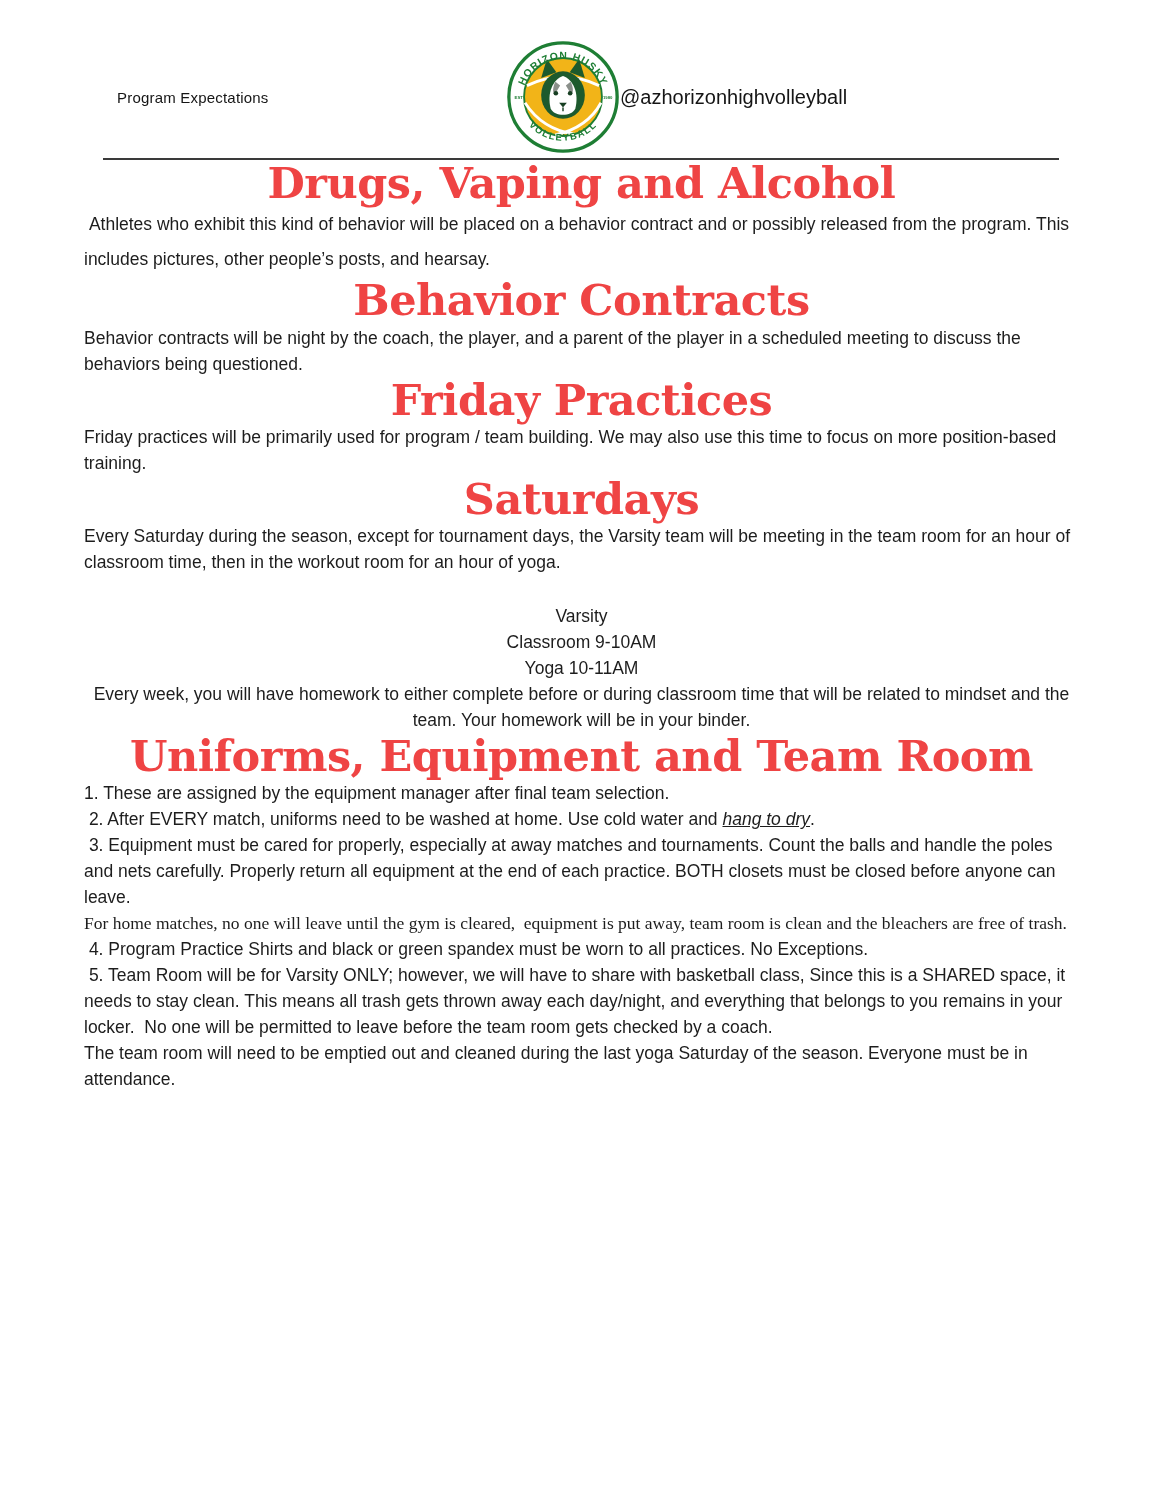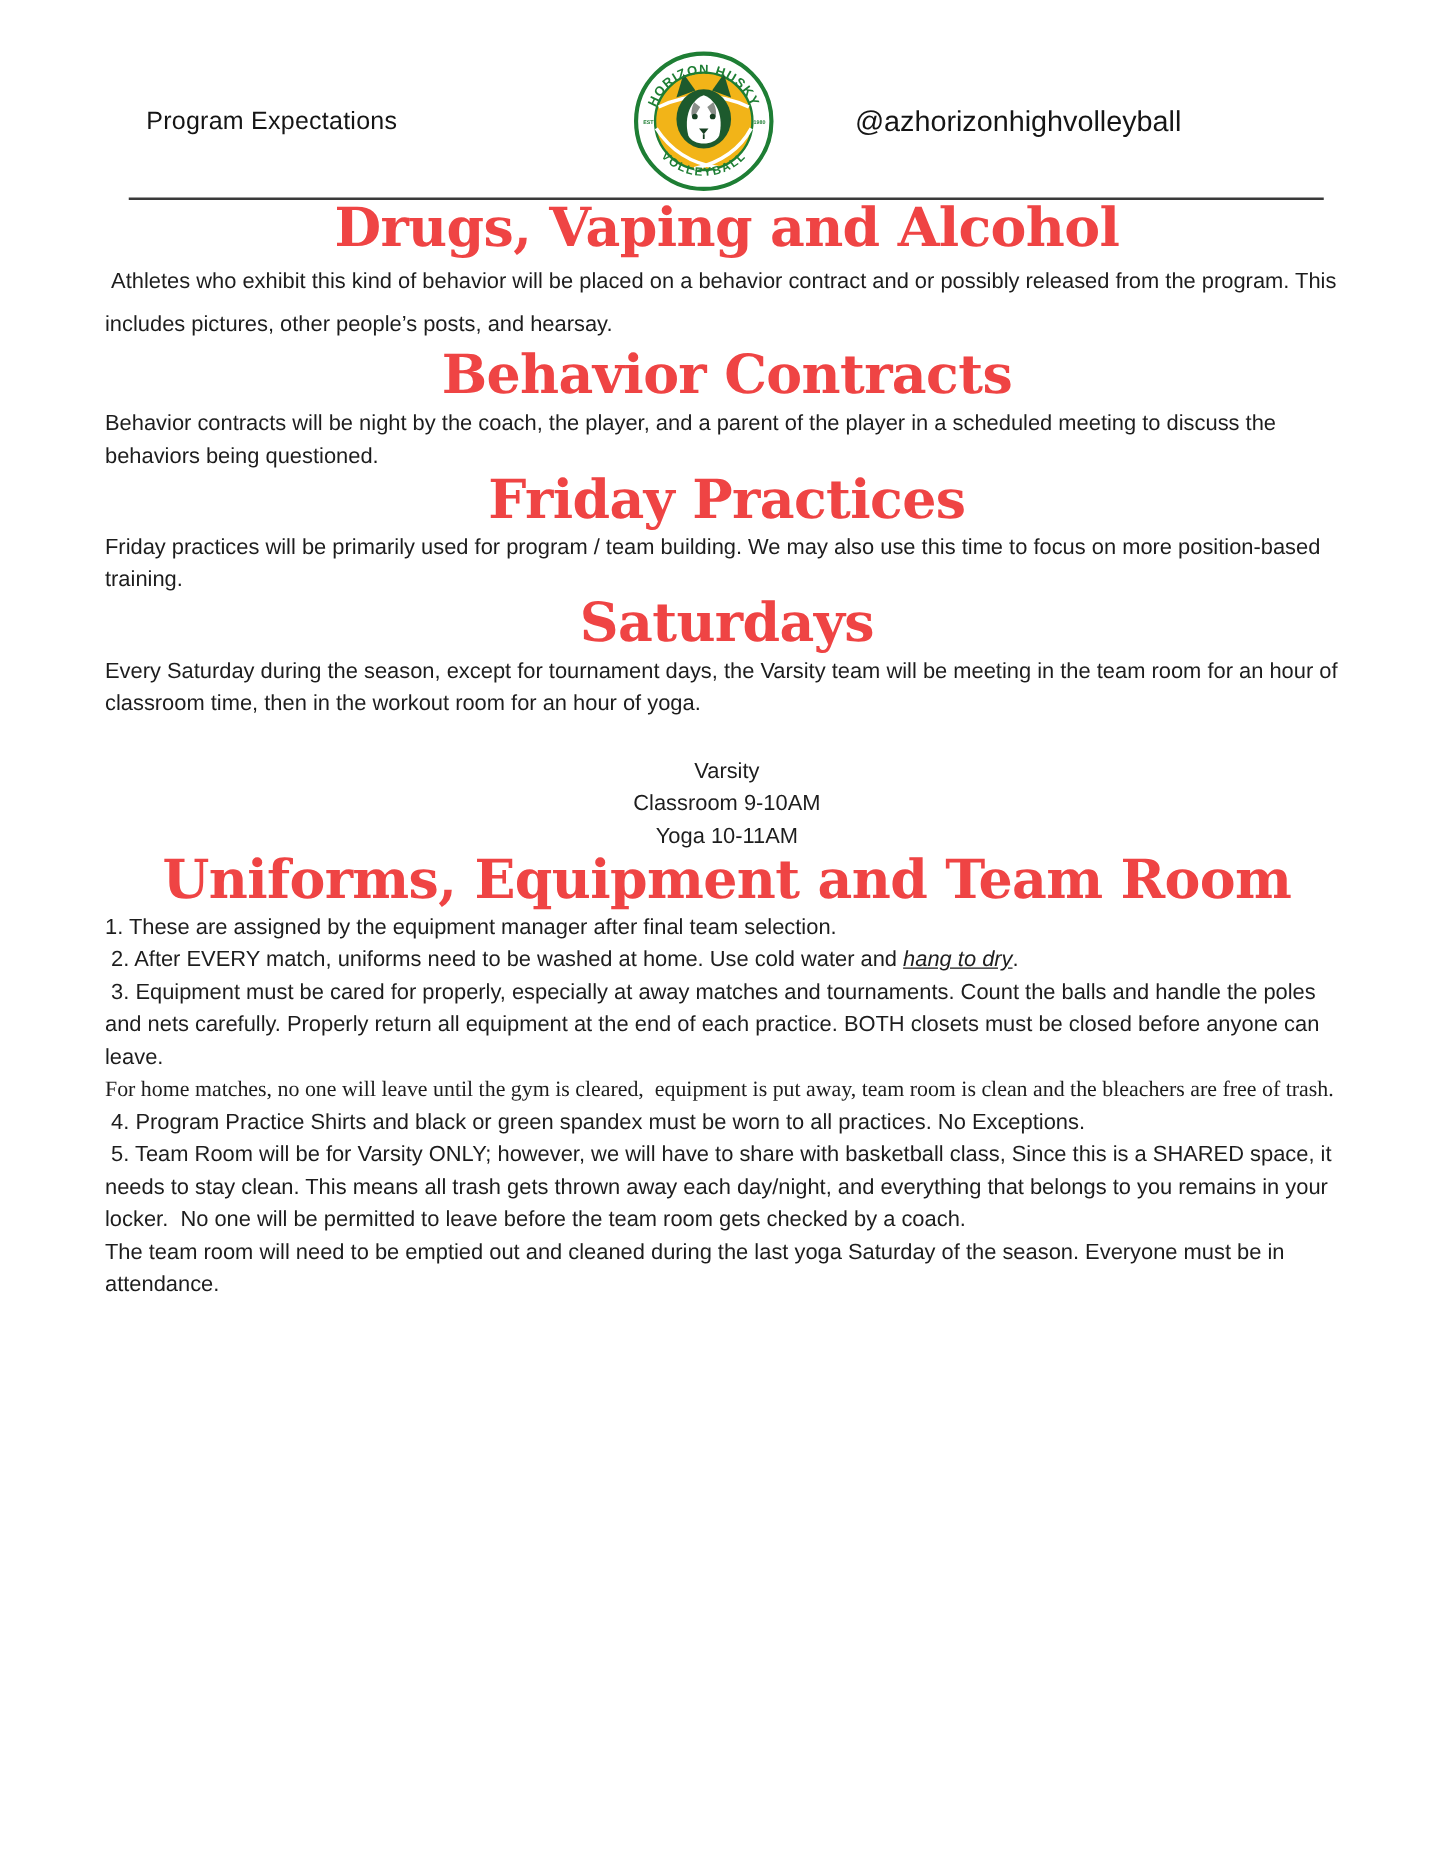--- a/index.html
+++ b/index.html
@@ -12,29 +12,29 @@
     color: #1d1d1d;
     overflow: hidden;
   }
   .header {
     display: flex;
     align-items: center;
     padding: 40px 150px 0 117px;
   }
   .header-title {
     flex: 1;
-    font-size: 20px;
+    font-size: 15px;
     color: #151515;
     letter-spacing: 0.2px;
   }
   .logo-wrap { width: 114px; height: 114px; flex: 0 0 auto; }
   .header-handle {
     flex: 1;
-    text-align: center;
-    font-size: 23px;
+    text-align: left;
+    font-size: 20px;
     color: #151515;
   }
   .rule {
     border: none;
     border-top: 2px solid #3a3a3a;
     margin: 4px 100px 0 103px;
   }
   h1.sec-heading {
     font-family: "DejaVu Serif", serif;
     font-weight: bold;
@@ -148,20 +148,21 @@
     <section>
       <h1 class="sec-heading mt-sat-h">Saturdays</h1>
       <p class="mt-sat-p">Every Saturday during the season, except for tournament days, the Varsity team will be meeting in the team room for an hour of classroom time, then in the workout room for an hour of yoga.</p>
 
       <div class="schedule">
         <div class="sched-title">Varsity</div>
         <div>Classroom 9-10AM</div>
         <div>Yoga 10-11AM</div>
       </div>
 
+      <p class="mt-homework">Every week, you will have homework to either complete before or during classroom time that will be related to mindset and the team. Your homework will be in your binder.</p>
     </section>
 
     <section>
       <h1 class="sec-heading mt-uniforms-h">Uniforms, Equipment and Team Room</h1>
 
       <p class="mt-item1">1. These are assigned by the equipment manager after final team selection.</p>
 
       <p class="mt-item2"><span> 2. After EVERY match, uniforms need to be washed at home. Use cold water and </span><span class="em-u">hang to dry</span><span>.</span></p>
 
       <p class="mt-item3"> 3. Equipment must be cared for properly, especially at away matches and tournaments. Count the balls and handle the poles and nets carefully. Properly return all equipment at the end of each practice. BOTH closets must be closed before anyone can leave.</p>

